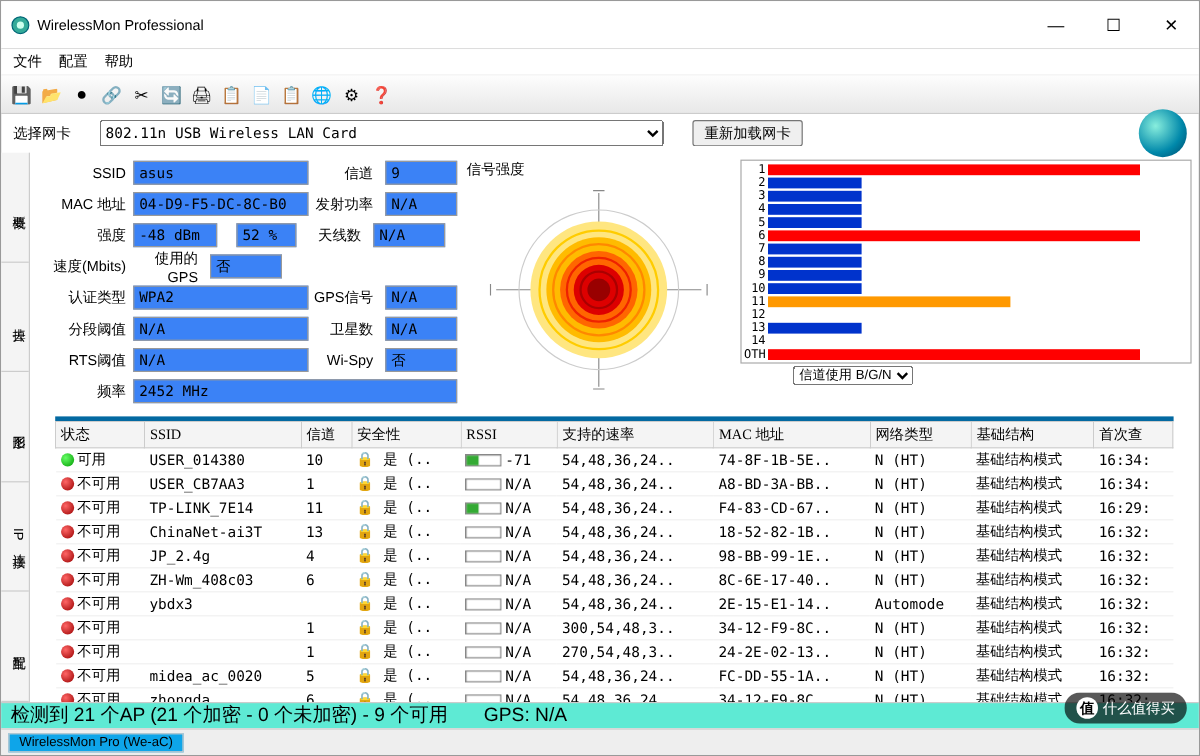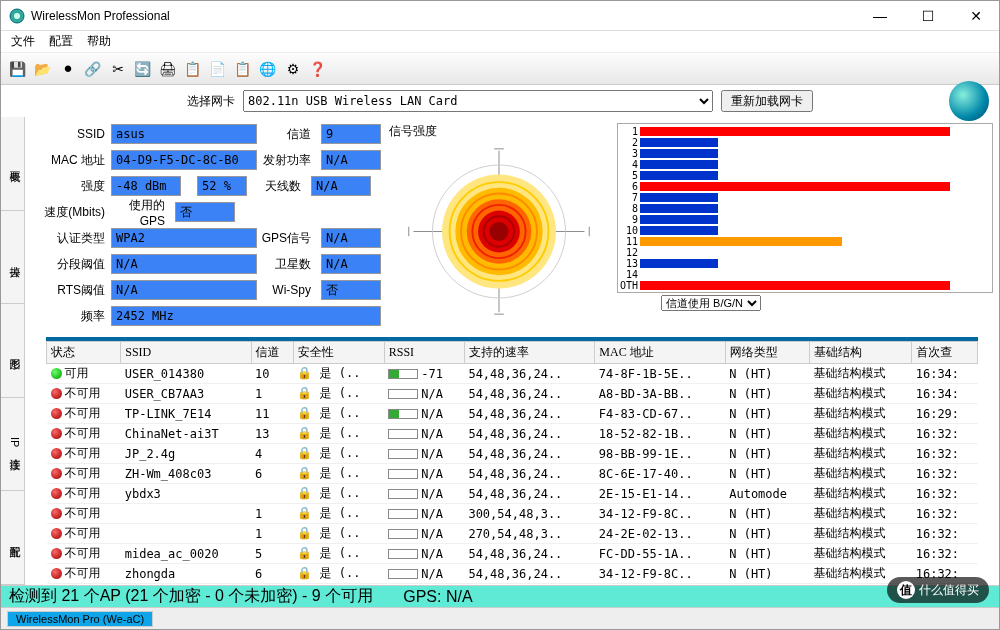--- a/index.html
+++ b/index.html
@@ -1,26 +1,26 @@
 <!DOCTYPE html>
 <html><head>
 <meta charset="utf-8">
 <style>
 * { box-sizing: border-box; margin: 0; padding: 0; }
 body { font-family: "Microsoft YaHei", Tahoma, sans-serif; font-size: 12px; background: #fff; color: #000; }
 .window { width: 1000px; height: 630px; border: 1px solid #999; display: flex; flex-direction: column; position: relative; }
-.titlebar { height: 30px; background: #fff; display: flex; align-items: center; padding: 0 8px; border-bottom: 1px solid #ddd; }
+.titlebar { height: 40px; background: #fff; display: flex; align-items: center; padding: 0 8px; border-bottom: 1px solid #ddd; }
 .titlebar .icon { width: 16px; height: 16px; margin-right: 6px; }
 .titlebar .title { flex: 1; font-size: 12px; }
 .winbtns { display: flex; gap: 18px; }
 .winbtns span { width: 30px; text-align: center; cursor: default; font-size: 14px; }
 .menubar { height: 22px; background: #fff; display: flex; align-items: center; padding: 0 10px; gap: 14px; border-bottom: 1px solid #eee; font-size: 12px; }
 .toolbar { height: 32px; background: linear-gradient(#fdfdfd,#e8e8e8); border-bottom: 1px solid #ccc; display: flex; align-items: center; padding: 0 6px; gap: 3px; }
 .tbtn { width: 22px; height: 22px; display: flex; align-items: center; justify-content: center; font-size: 14px; }
-.nicrow { height: 30px; display: flex; align-items: center; padding: 16px 10px; gap: 8px; position: relative; justify-content: center; }
+.nicrow { height: 30px; display: flex; align-items: center; padding: 16px 10px; gap: 24px; position: relative; }
 .nicrow select { flex: 0 0 470px; font-family: monospace; font-size: 12px; height: 22px; }
 .nicrow button { height: 22px; padding: 0 8px; font-size: 12px; }
 .globe { position: absolute; right: 10px; top: -4px; width: 40px; height: 40px; border-radius: 50%; background: radial-gradient(circle at 35% 35%, #8ed, #08a 60%, #046); }
 .main { flex: 1; display: flex; overflow: hidden; }
 .vtabs { width: 24px; background: #f4f4f4; border-right: 1px solid #ccc; display: flex; flex-direction: column; }
 .vtab { flex: 1; writing-mode: vertical-rl; text-align: center; font-size: 11px; border-bottom: 1px solid #ccc; padding: 4px 2px; }
 .content { flex: 1; display: flex; flex-direction: column; overflow: hidden; }
 .upper { display: flex; padding: 6px; gap: 8px; }
 .fields { width: 350px; }
 .frow { display: flex; align-items: center; margin-bottom: 4px; height: 22px; }

